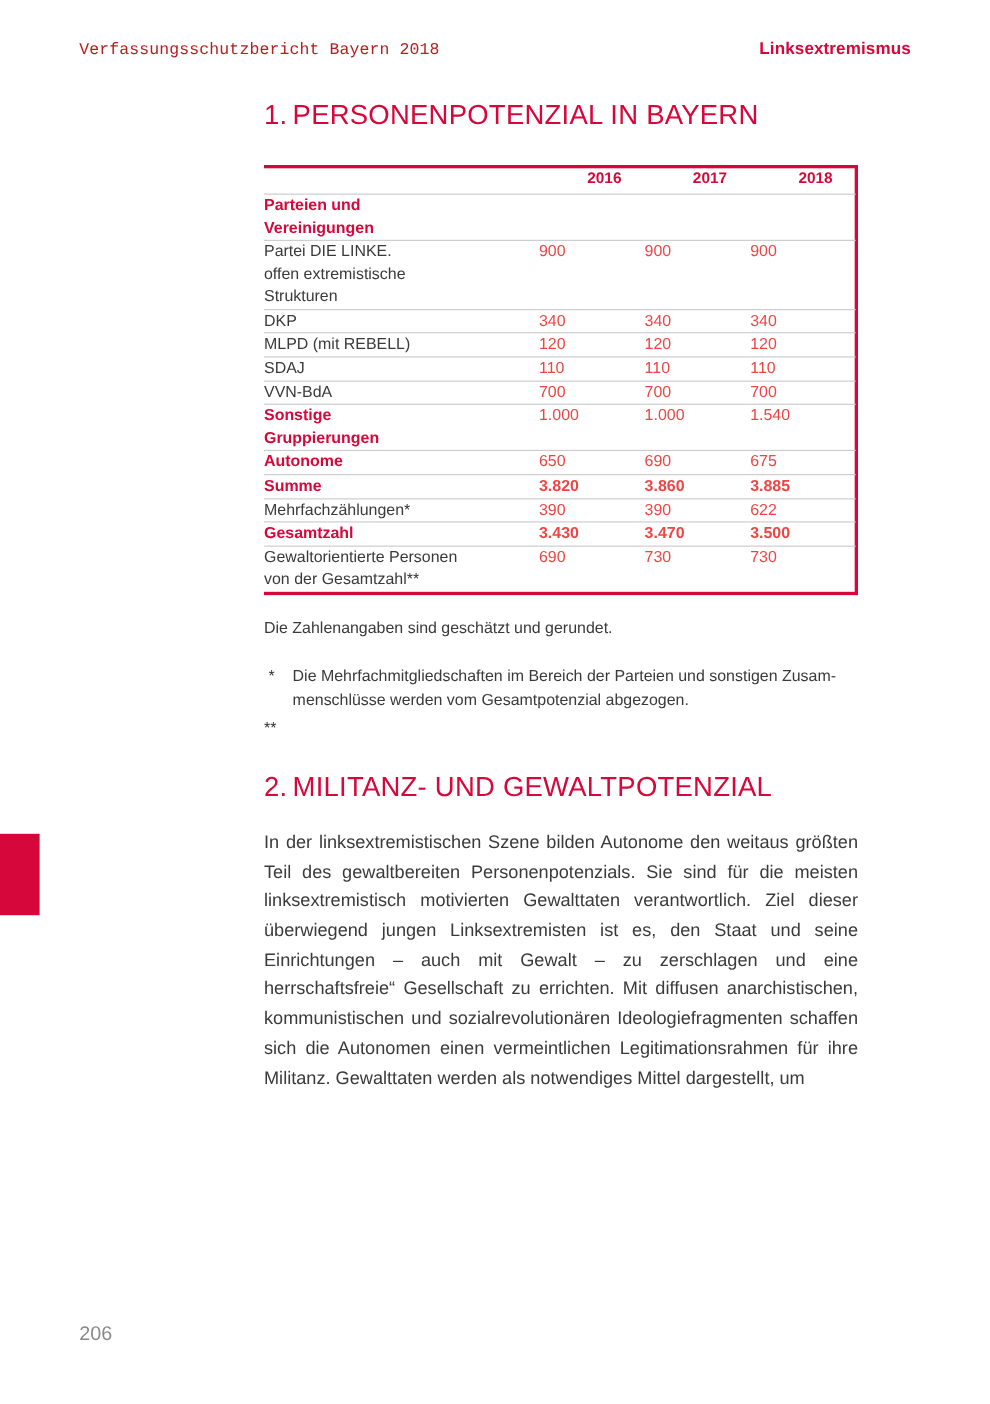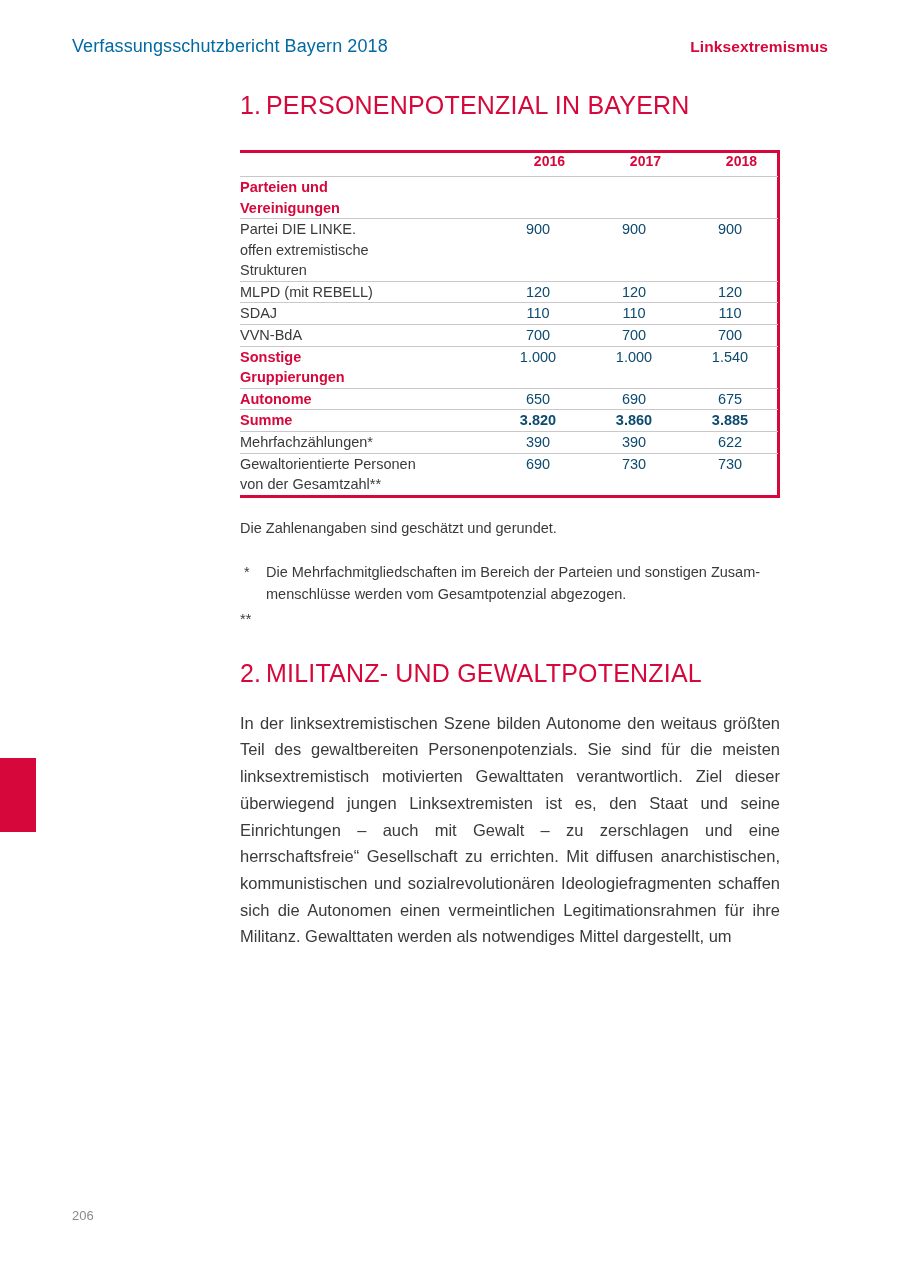--- a/index.html
+++ b/index.html
@@ -21,23 +21,24 @@
     position: absolute;
     top: 36px;
     left: 72px;
     right: 72px;
     height: 22px;
     display: flex;
     align-items: baseline;
     justify-content: space-between;
   }
   .running-head .rh-left {
-    font-size: 18px;
-    color: #0369a1;
+    font-size: 15px;
+    color: #b91c1c;
     letter-spacing: 0.1px;
+    font-family: Liberation Mono, monospace;
   }
   .running-head .rh-right {
     font-size: 15.5px;
     font-weight: bold;
     color: #D6083B;
     letter-spacing: 0.1px;
   }
 
   
   .edge-tab {
@@ -105,21 +106,21 @@
 
   tbody tr td {
     border-bottom: 1px solid #c9c9c9;
     font-size: 14.5px;
     line-height: 1.42;
     padding: 9px 0 9px 0;
   }
   tbody tr:last-child td { border-bottom: none; }
 
   td.lbl { text-align: left; color: #3a3a3a; padding-right: 10px; }
-  td.val { text-align: center; padding-right: 21px; color: #0c4a6e; }
+  td.val { text-align: left; padding-right: 21px; color: #ef4444; }
 
   tr.red td.lbl { color: #D6083B; font-weight: bold; }
   tr.bold td.val { font-weight: bold; }
   tr.bold td.lbl { font-weight: bold; }
 
   
   .note-plain {
     margin-top: 20px;
     font-size: 14.5px;
     line-height: 1.45;
@@ -157,21 +158,21 @@
     text-align: justify;
     text-justify: inter-word;
     hyphens: manual;
   }
 
   
   .folio {
     position: absolute;
     left: 72px;
     bottom: 53px;
-    font-size: 13px;
+    font-size: 18px;
     color: #8a8a8a;
   }
 </style>
 </head>
 <body>
 
 <div class="running-head">
   <span class="rh-left">Verfassungsschutzbericht Bayern 2018</span>
   <span class="rh-right">Linksextremismus</span>
 </div>
@@ -208,20 +209,26 @@
             <td class="val"></td>
             <td class="val"></td>
           </tr>
           <tr class="plain">
             <td class="lbl">Partei DIE LINKE.<br>offen extremistische<br>Strukturen</td>
             <td class="val">900</td>
             <td class="val">900</td>
             <td class="val">900</td>
           </tr>
           <tr class="plain">
+            <td class="lbl">DKP</td>
+            <td class="val">340</td>
+            <td class="val">340</td>
+            <td class="val">340</td>
+          </tr>
+          <tr class="plain">
             <td class="lbl">MLPD (mit REBELL)</td>
             <td class="val">120</td>
             <td class="val">120</td>
             <td class="val">120</td>
           </tr>
           <tr class="plain">
             <td class="lbl">SDAJ</td>
             <td class="val">110</td>
             <td class="val">110</td>
             <td class="val">110</td>
@@ -248,20 +255,26 @@
             <td class="lbl">Summe</td>
             <td class="val">3.820</td>
             <td class="val">3.860</td>
             <td class="val">3.885</td>
           </tr>
           <tr class="plain">
             <td class="lbl">Mehrfachzählungen*</td>
             <td class="val">390</td>
             <td class="val">390</td>
             <td class="val">622</td>
+          </tr>
+          <tr class="red bold">
+            <td class="lbl">Gesamtzahl</td>
+            <td class="val">3.430</td>
+            <td class="val">3.470</td>
+            <td class="val">3.500</td>
           </tr>
           <tr class="plain">
             <td class="lbl">Gewaltorientierte Personen<br>von der Gesamtzahl**</td>
             <td class="val">690</td>
             <td class="val">730</td>
             <td class="val">730</td>
           </tr>
         </tbody>
     </table>
   </div>

